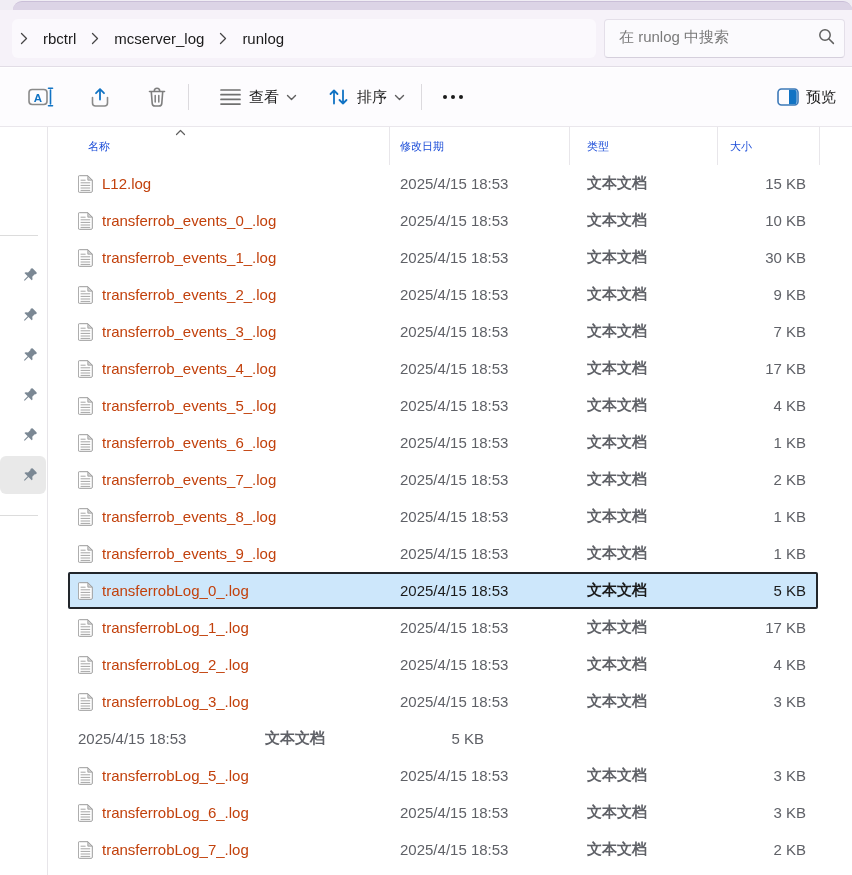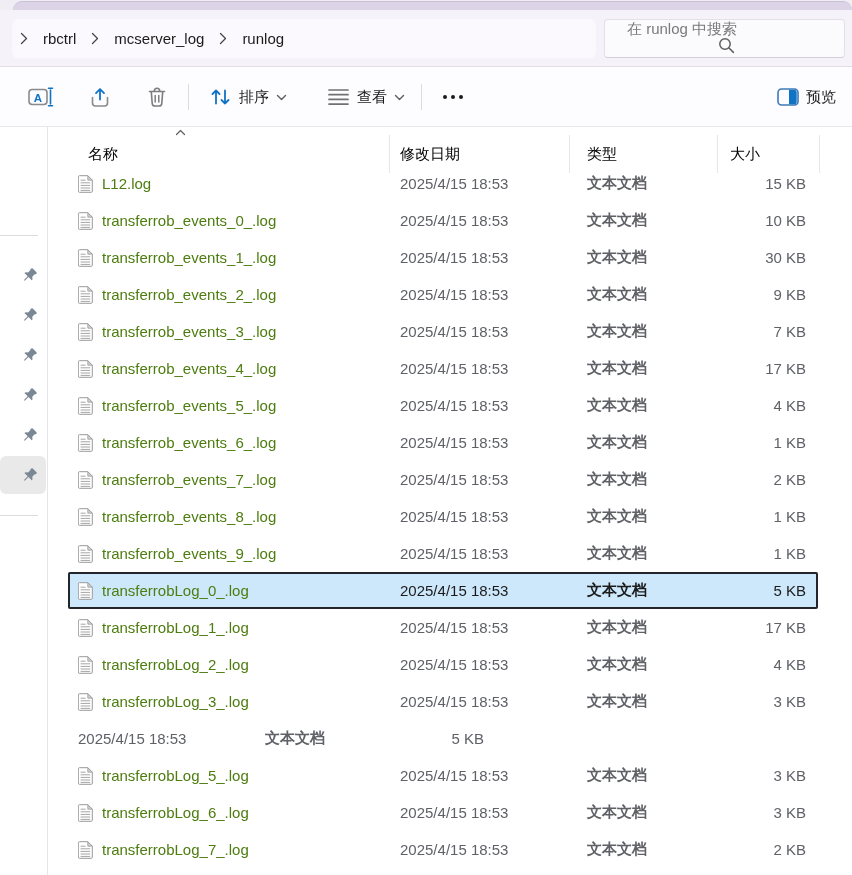--- a/index.html
+++ b/index.html
@@ -15,21 +15,21 @@
   
   .addressbar { position:absolute; top:10px; left:0; width:852px; height:57px;
                 background:#f6f2f9; border-bottom:1px solid #e2dde6; }
   .addrpill { position:absolute; top:9px; left:12px; width:584px; height:39px;
               background:#fbf9fd; border-radius:6px; }
   .breadcrumb { position:absolute; top:0; left:20px; height:57px; display:flex; align-items:center; gap:7px; font-size:15px; }
   .crumb { padding:4px 8px; border-radius:4px; cursor:default; }
   .crumb-chev { display:flex; align-items:center; }
   .searchbox { position:absolute; top:9px; left:604px; width:241px; height:39px;
                background:#fbfafd; border:1px solid #e4dfe9; border-bottom-color:#d5cfdc;
-               border-radius:4px; display:flex; align-items:center; padding:0 10px 4px 14px;flex-direction:column; }
+               border-radius:4px; display:flex; align-items:center; padding:0 10px 4px 14px; }
   .searchbox input { flex:1; border:none; outline:none; background:transparent;
                      font-size:15px; color:#1b1b1b; font-family:inherit; }
   .searchbox input::placeholder { color:#7a7a7a; }
 
   
   .toolbar { position:absolute; top:68px; left:0; width:852px; height:59px; background:#fdfcfe;
              border-bottom:1px solid #eae7ec; display:flex; align-items:center; padding-left:18px; }
   .tbtn { display:flex; align-items:center; gap:7px; height:38px; padding:0 10px;
           border-radius:5px; background:transparent; border:none; font-size:15px;
           color:#1b1b1b; font-family:inherit; cursor:default; }
@@ -40,33 +40,33 @@
   
   .sidebar { position:absolute; top:127px; left:0; width:48px; height:748px;
              border-right:1px solid #e7e5e9; background:#fff; }
   .side-divider { position:absolute; left:0; width:38px; height:1px; background:#dcdcdc; }
   .pin-item { position:absolute; left:0; width:46px; height:38px; display:flex;
               align-items:center; justify-content:flex-end; padding-right:8px; border-radius:6px; }
   .pin-item.active { background:#e9e9e9; }
 
   
   .main { position:absolute; top:127px; left:48px; width:804px; height:748px; background:#fff; }
-  .listhead { position:absolute; top:8px; left:20px; width:752px; height:38px; display:flex;
-              font-size:15px; color:#000000; }
+  .listhead { position:absolute; top:0; left:20px; width:752px; height:38px; display:flex;
+              font-size:11px; color:#1d4ed8; }
   .hcell { display:flex; align-items:center; border-right:1px solid #e8e6ea; height:38px; }
   .hc-name { width:322px; padding-left:20px; }
   .hc-date { width:180px; padding-left:10px;align-items:center; }
   .hc-type { width:148px; padding-left:17px;text-align:center; }
   .hc-size { width:102px; padding-left:12px; }
   .sort-caret { position:absolute; top:2px; left:127px; }
 
   .rows { position:absolute; top:38px; left:20px; width:750px; }
   .row { display:flex; align-items:center; height:37px; font-size:15px; border-radius:2px; }
   .cell { white-space:nowrap; overflow:hidden; }
-  .c-name { width:322px; display:flex; align-items:center; padding-left:10px; color:#4d7c0f; }
+  .c-name { width:322px; display:flex; align-items:center; padding-left:10px; color:#c2410c; }
   .c-name .fname { margin-left:9px; }
   .c-date { width:180px; padding-left:10px; color:#5f6167; }
   .c-type { width:148px; padding-left:17px; color:#5f6167;font-weight:bold; }
   .c-size { width:88px; text-align:right; color:#5f6167; }
   .row.selected { background:#cde7fb; box-shadow:inset 0 0 0 2px #22262b; }
   .row.selected .c-date, .row.selected .c-type, .row.selected .c-size { color:#1b1b1b; }
   svg { display:block; }
 </style>
 </head>
 <body>
@@ -137,48 +137,48 @@
       <span>
         <svg width="22" height="22" viewBox="0 0 22 22">
           <path d="M3.5 5.5h15" stroke="#7e7e7e" stroke-width="1.6" stroke-linecap="round" fill="none"></path>
           <path d="M8.3 5.2V5a2.7 2.7 0 0 1 5.4 0v.2" stroke="#7e7e7e" stroke-width="1.6" fill="none"></path>
           <path d="M5.3 5.8l.9 11.6a2.8 2.8 0 0 0 2.8 2.6h4a2.8 2.8 0 0 0 2.8-2.6l.9-11.6" stroke="#7e7e7e" stroke-width="1.6" fill="none" stroke-linecap="round"></path>
           <path d="M9.2 9.5v6.5M12.8 9.5v6.5" stroke="#7e7e7e" stroke-width="1.5" stroke-linecap="round"></path>
         </svg>
       </span>
     </button>
     <div class="tb-divider" style="margin-left:10px"></div>
-    <button class="tbtn" style="margin-left:10px">
-      <span>
-        <svg width="23" height="20" viewBox="0 0 23 20">
-          <g stroke="#1173c4" stroke-width="1.8" fill="none" stroke-linecap="round" stroke-linejoin="round">
-            <path d="M7 16.5v-13M3.5 7 7 3.5 10.5 7"></path>
-            <path d="M16 3.5v13M12.5 13 16 16.5 19.5 13"></path>
-          </g>
-        </svg>
-      </span>
-      <span>排序</span>
-      <span>
-        <svg width="11" height="7" viewBox="0 0 11 7">
-            <path d="M1.5 1.5 5.5 5.5 9.5 1.5" fill="none" stroke="#5f5f5f" stroke-width="1.4" stroke-linecap="round" stroke-linejoin="round"></path>
-          </svg>
-      </span>
-    </button>
     <button class="tbtn" style="margin-left:20px">
       <span>
         <svg width="23" height="20" viewBox="0 0 23 20">
           <g stroke="#707070" stroke-width="1.7" stroke-linecap="round">
             <line x1="2" y1="3" x2="21" y2="3"></line>
               <line x1="2" y1="7.7" x2="21" y2="7.7"></line>
             <line x1="2" y1="12.4" x2="21" y2="12.4"></line>
               <line x1="2" y1="17.1" x2="21" y2="17.1"></line>
           </g>
         </svg>
       </span>
       <span>查看</span>
+      <span>
+        <svg width="11" height="7" viewBox="0 0 11 7">
+            <path d="M1.5 1.5 5.5 5.5 9.5 1.5" fill="none" stroke="#5f5f5f" stroke-width="1.4" stroke-linecap="round" stroke-linejoin="round"></path>
+          </svg>
+      </span>
+    </button>
+    <button class="tbtn" style="margin-left:10px">
+      <span>
+        <svg width="23" height="20" viewBox="0 0 23 20">
+          <g stroke="#1173c4" stroke-width="1.8" fill="none" stroke-linecap="round" stroke-linejoin="round">
+            <path d="M7 16.5v-13M3.5 7 7 3.5 10.5 7"></path>
+            <path d="M16 3.5v13M12.5 13 16 16.5 19.5 13"></path>
+          </g>
+        </svg>
+      </span>
+      <span>排序</span>
       <span>
         <svg width="11" height="7" viewBox="0 0 11 7">
             <path d="M1.5 1.5 5.5 5.5 9.5 1.5" fill="none" stroke="#5f5f5f" stroke-width="1.4" stroke-linecap="round" stroke-linejoin="round"></path>
           </svg>
       </span>
     </button>
     <div class="tb-divider" style="margin-left:6px"></div>
     <button class="tbtn" style="margin-left:10px">
       <span class="dots">
         <svg width="22" height="6" viewBox="0 0 22 6">

